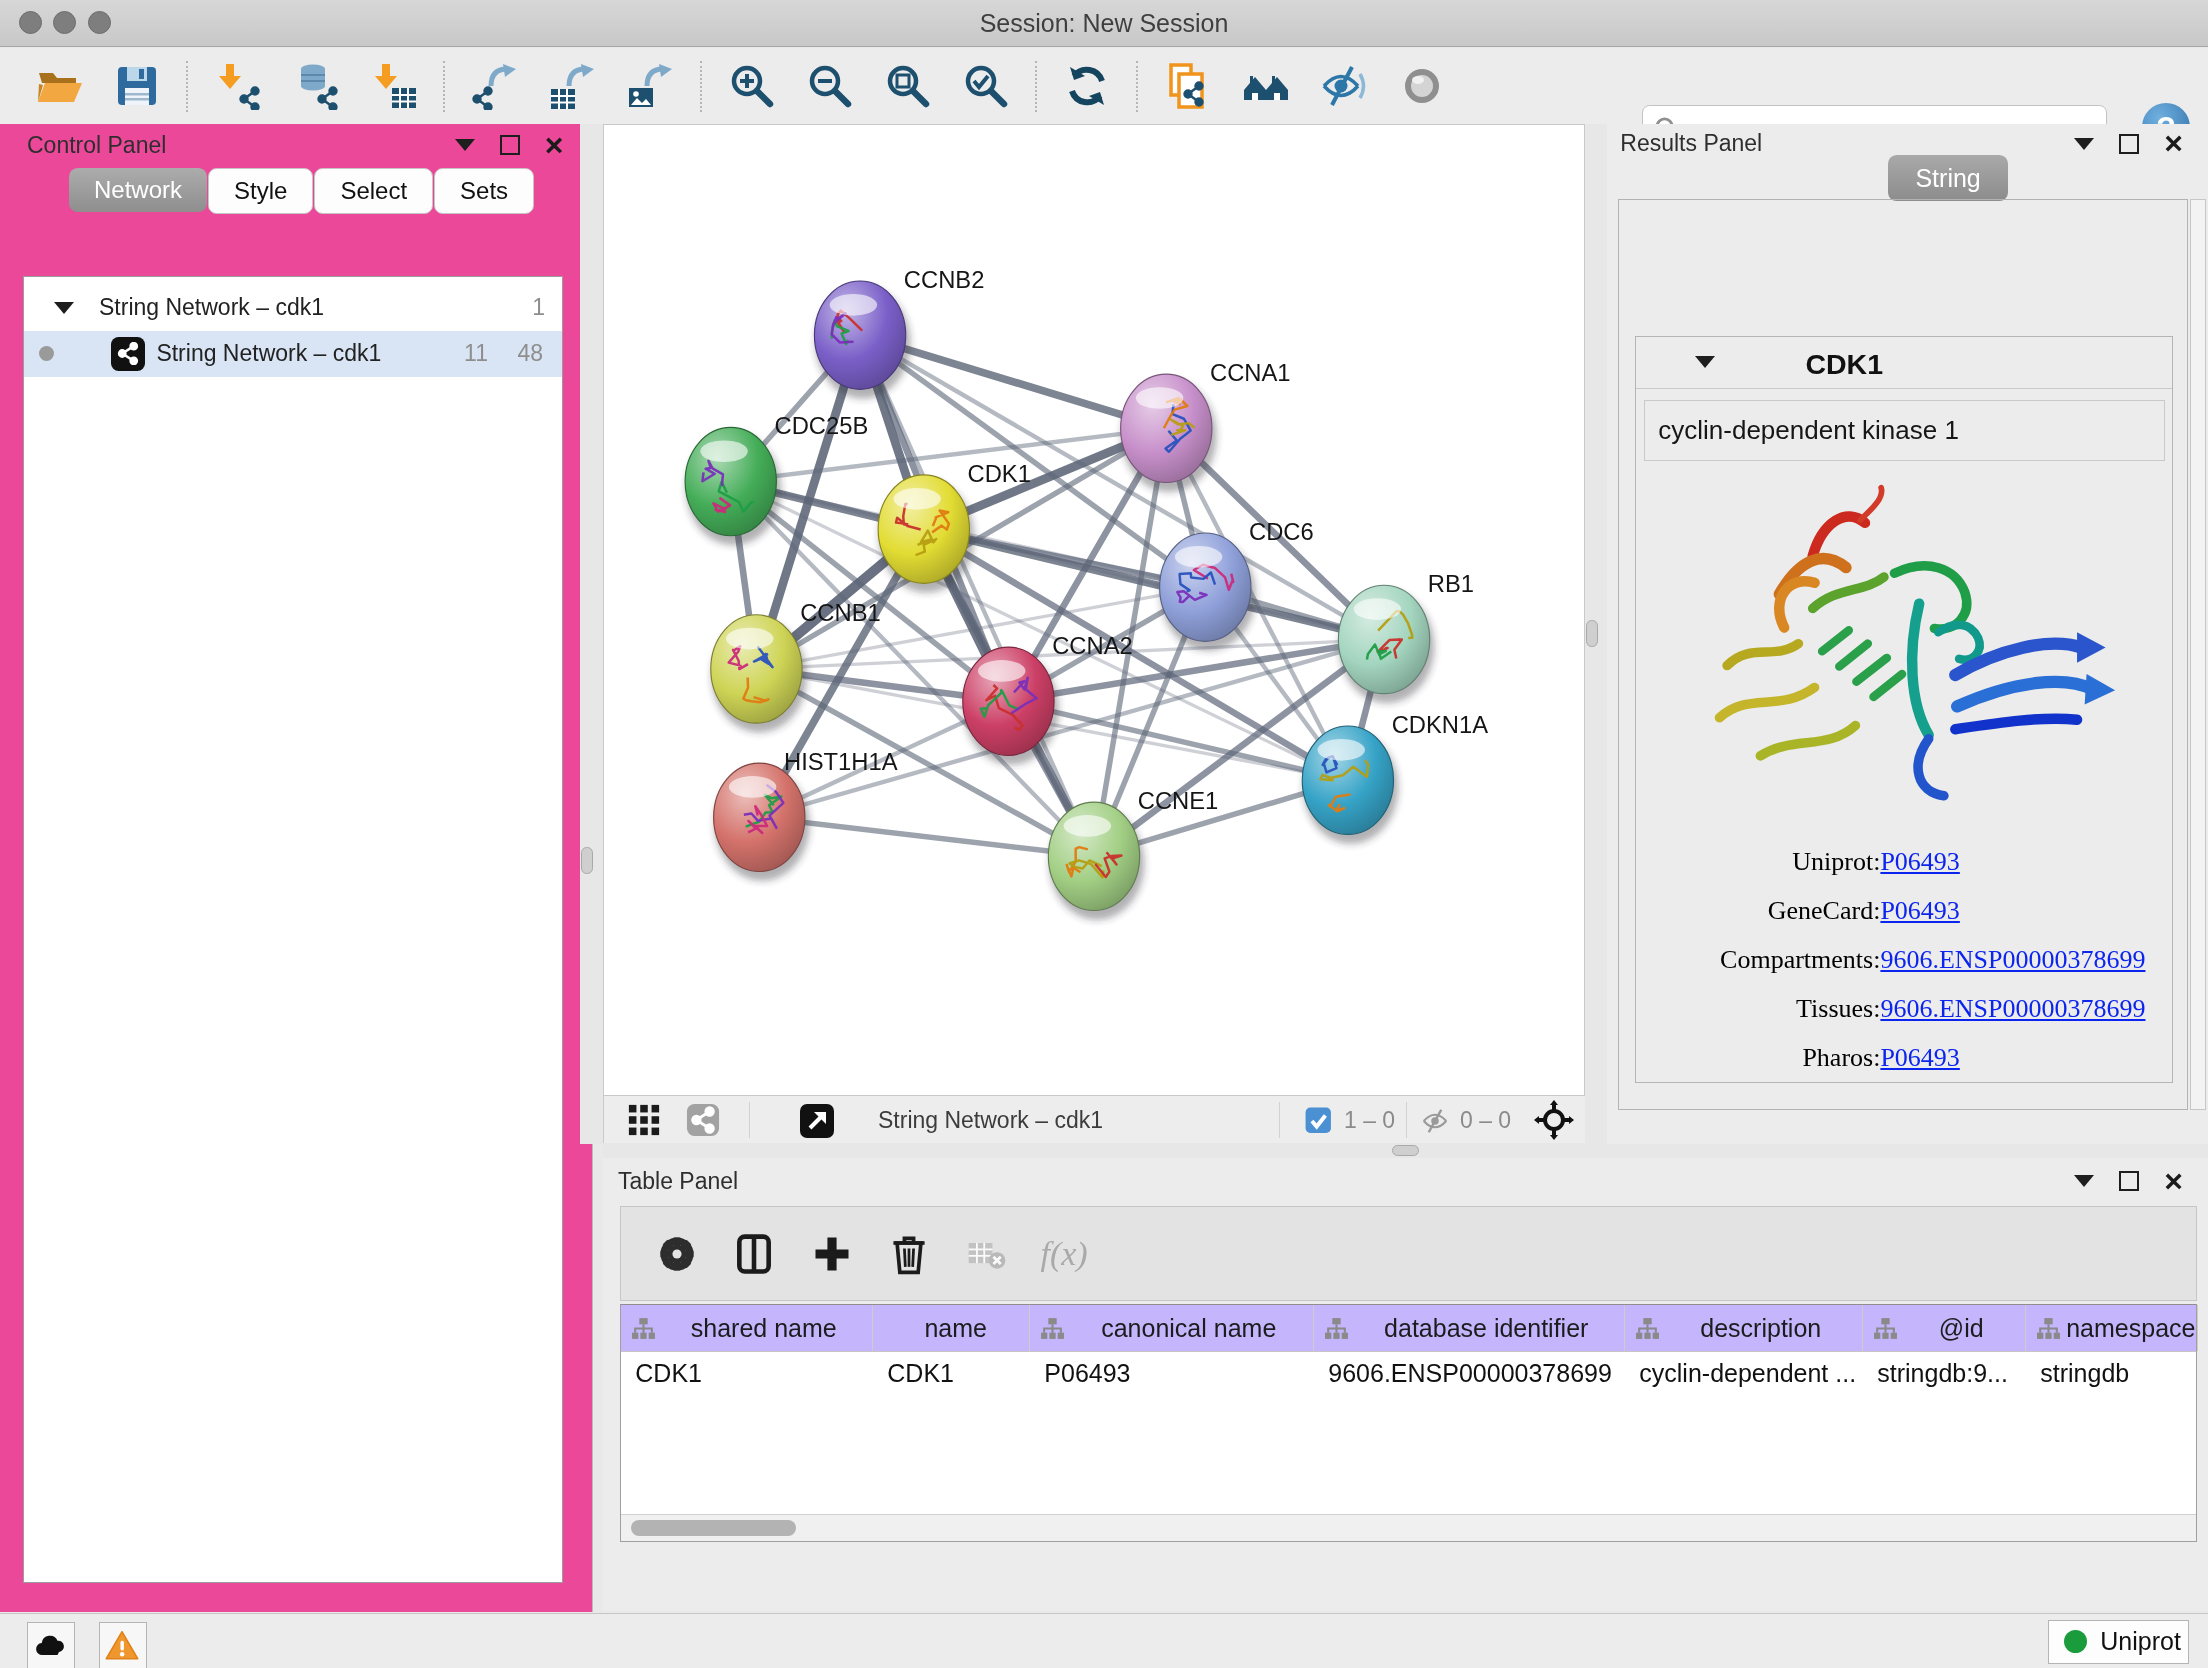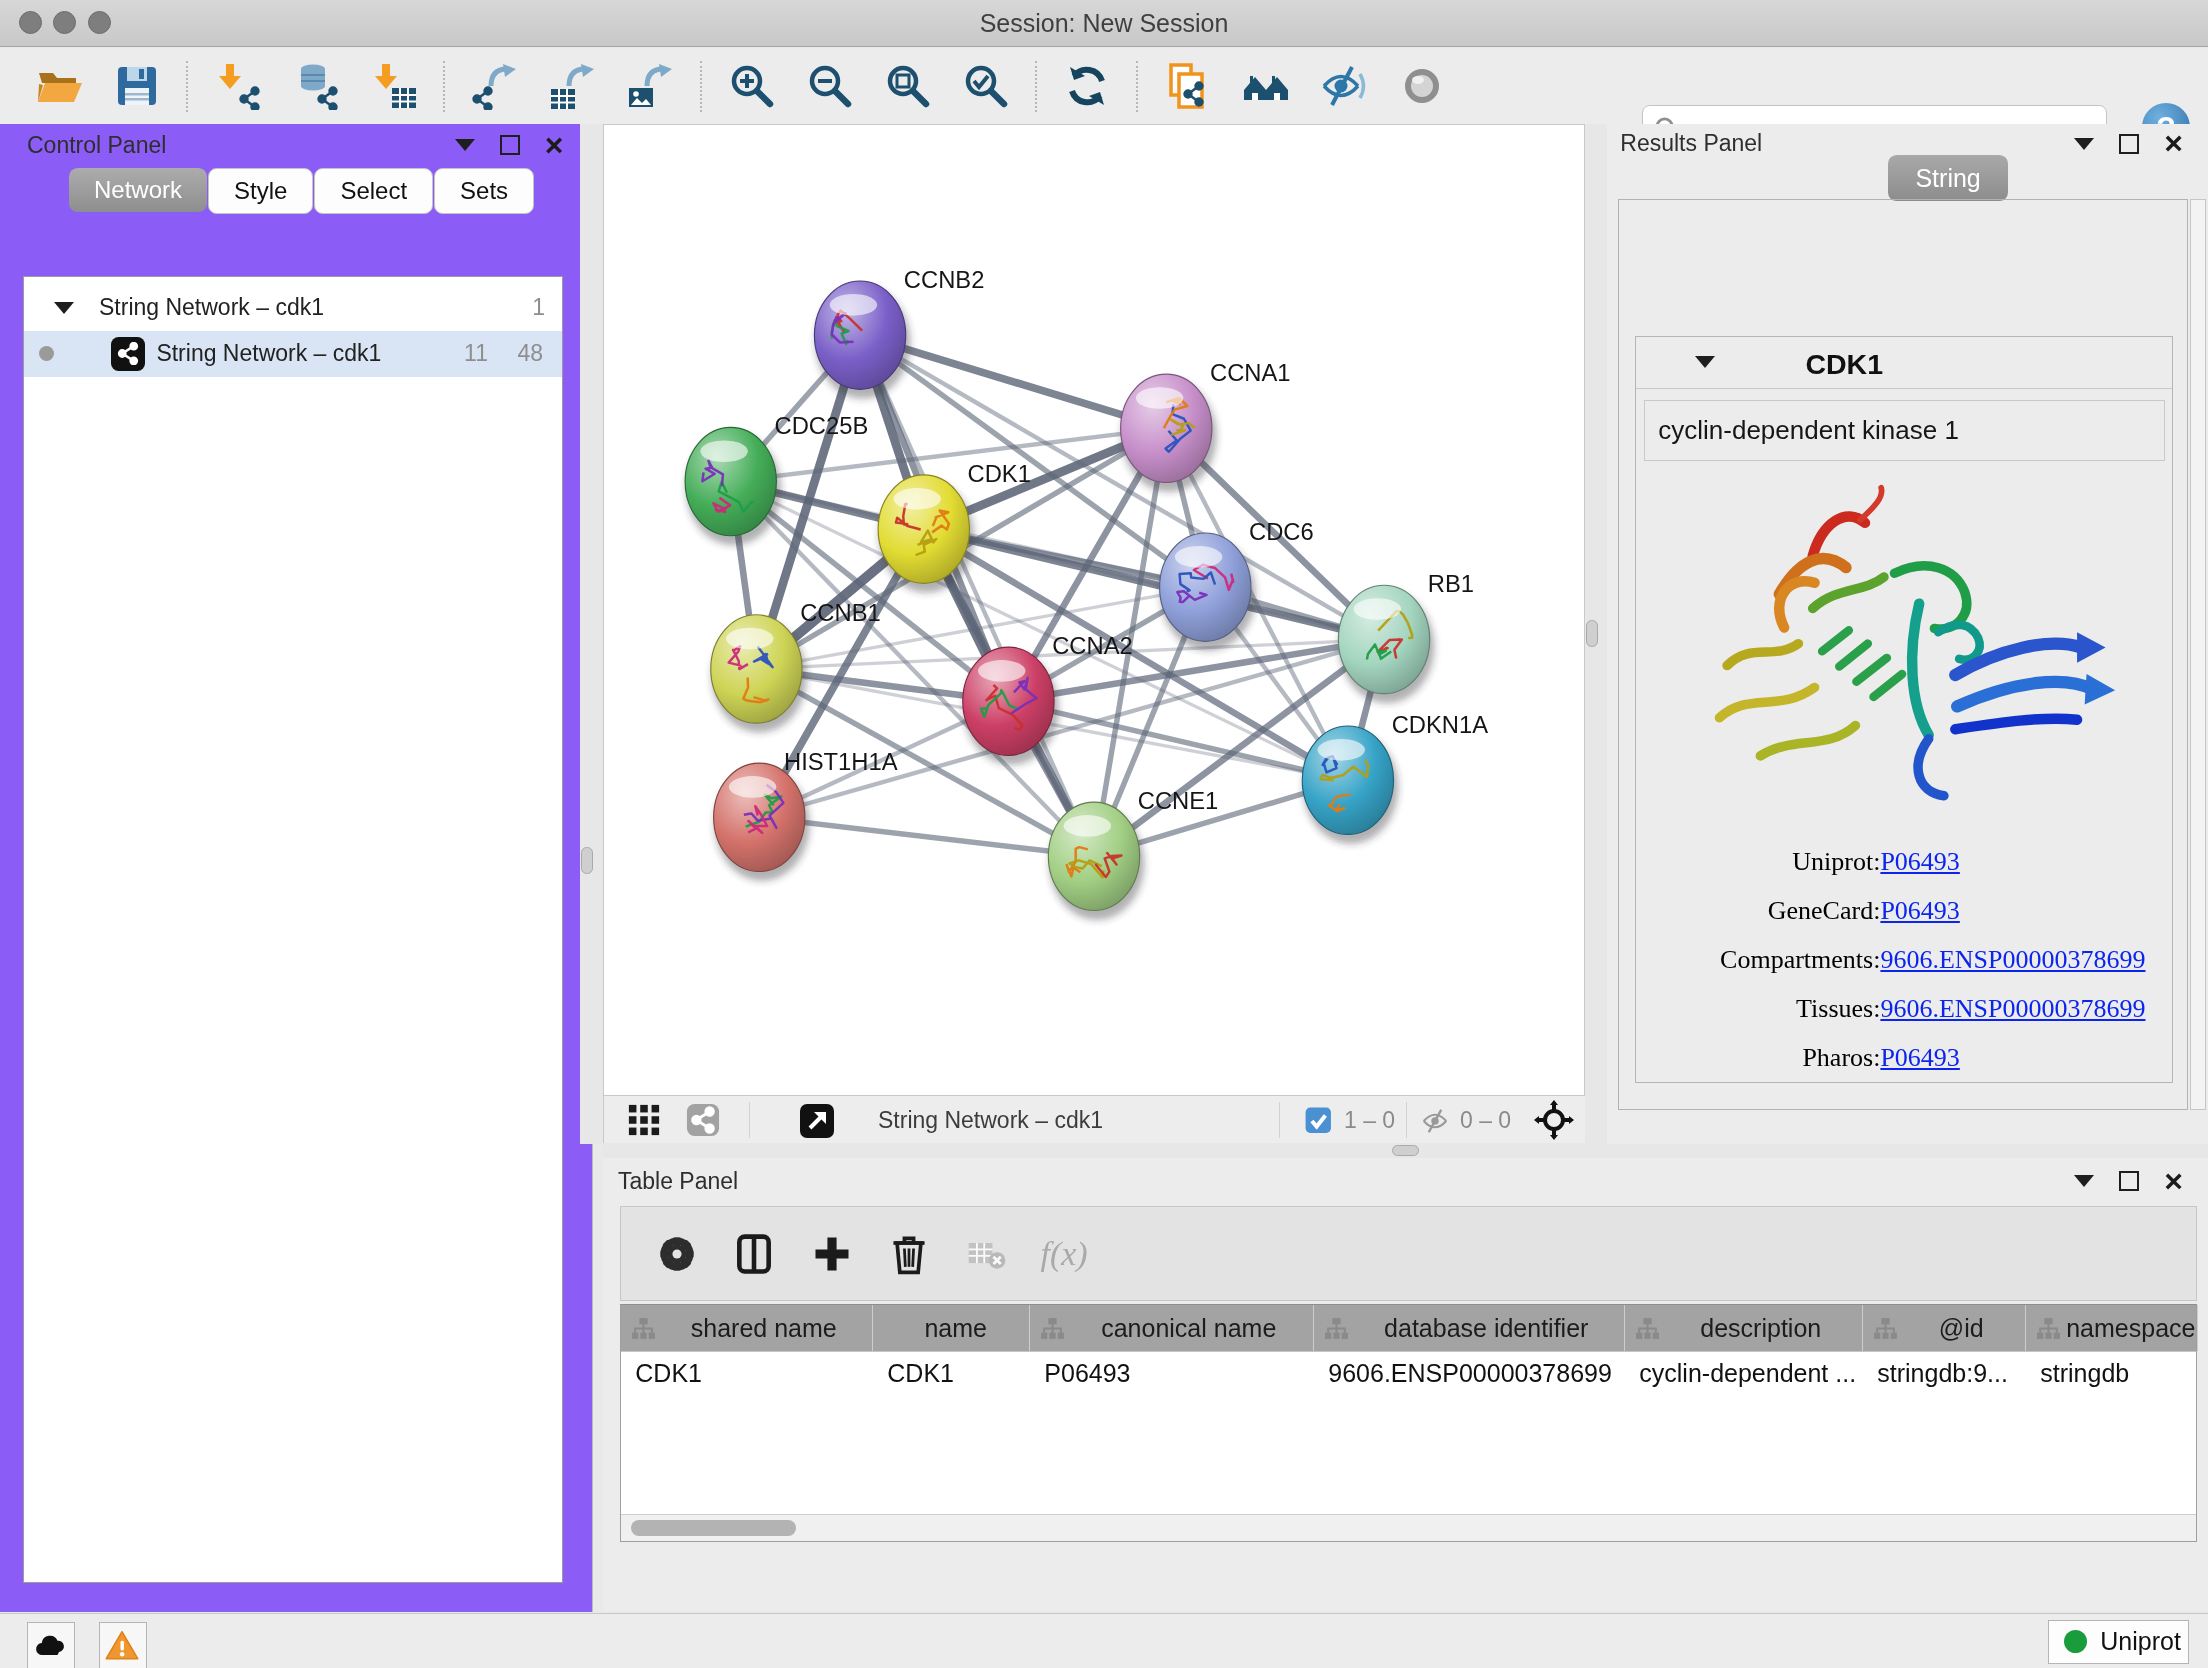--- a/index.html
+++ b/index.html
@@ -27,21 +27,21 @@
   #help-btn{left:2142px;top:55px;width:48px;height:48px;border-radius:50%;
     background:radial-gradient(circle at 35% 30%,#6fb0e0,#2f6ea6);color:#fff;font-size:32px;font-weight:bold;
     text-align:center;line-height:48px;border:none;}
   
   .panel-title{font-size:23px;color:#2e2e2e;}
   .ph-icons{position:absolute;display:flex;align-items:center;gap:25px;}
   .tri-down{width:0;height:0;border-left:10.5px solid transparent;border-right:10.5px solid transparent;border-top:12.4px solid #1e1e1e;}
   .float-ico{width:16px;height:16px;border:2.9px solid #1e1e1e;}
   .close-ico{font-size:32px;font-weight:bold;color:#1b1b1b;line-height:19px;}
   
-  #control-panel{left:0;top:124px;width:592px;height:1488px;background:#8b5cf6;border-right:1.9px solid #bcbcbc;}
+  #control-panel{left:0;top:124px;width:592px;height:1488px;background:#ec4899;border-right:1.9px solid #bcbcbc;}
   #cp-tabs{position:absolute;left:68px;top:44px;display:flex;text-align:right;}
   .ctab{height:44px;line-height:44px;padding:0 25px;font-size:24px;background:#fdfdfd;border:1px solid #c5c5c5;border-radius:8.6px;color:#111;margin-left:1px;}
   .ctab.sel{background:linear-gradient(#acacac,#8e8e8e);color:#fff;border:none;}
   #cp-status{position:absolute;left:0;top:232px;width:592px;height:46px;}
   #cp-status .chev{position:absolute;top:7.6px;width:28.5px;height:28.5px;}
   #cp-status-label{position:absolute;left:0;width:592px;text-align:center;top:9.5px;font-size:23px;color:#1d1d1d;}
   #cp-gear{position:absolute;right:28.5px;top:3.8px;width:36px;height:36px;}
   #net-tree{left:23px;top:152px;width:538px;height:1305px;background:#fff;border:1.9px solid #9c9c9c;}
   .trow{position:relative;height:46px;font-size:23px;display:flex;align-items:center;}
   .trow .cnt{position:absolute;color:#8e8e8e;}
@@ -80,21 +80,21 @@
   .cllabel{width:195px;color:#000;text-align:right;}
   .cllink{color:#0b24ee;text-decoration:underline;}
   #rp-scroll{position:absolute;right:1.9px;top:75px;width:16px;height:911px;background:#f3f3f3;border:1px solid #c6c6c6;box-sizing:border-box;}
   
   #table-panel{left:603px;top:1158px;width:1605px;height:453px;background:#ececec;}
   #tp-toolbar{position:absolute;left:17px;top:48px;width:1577px;height:95px;background:#e3e3e3;border:1.9px solid #c6c6c6;box-sizing:border-box;display:flex;align-items:center;gap:28.5px;padding-left:32px;}
   .tpbtn{width:49px;height:49px;background:none;border:none;padding:1.9px;}
   .tpbtn svg{width:44px;height:44px;display:block;}
   #fx-label{font-family:"Liberation Serif",serif;font-style:italic;font-size:34px;color:#a9a9a9;}
   #tp-table{position:absolute;left:17px;top:146px;width:1577px;height:238px;background:#fff;border:1px solid #9f9f9f;border-top:1.9px solid #8f8f8f;box-sizing:border-box;}
-  #tp-header{display:flex;height:46px;background:#a3a3a3;border-bottom:1px solid #c6c6c6;}
+  #tp-header{display:flex;height:46px;background:#c4b5fd;border-bottom:1px solid #c6c6c6;}
   .th{display:flex;align-items:center;border-right:1px solid #cdcdcd;box-sizing:border-box;padding-left:9.5px;overflow:hidden;white-space:nowrap;}
   .th svg{width:25px;height:25px;flex:0 0 auto;}
   .th span{flex:1;text-align:center;font-size:25px;color:#1c1c1c;padding:0 5.7px;}
   #tp-row{display:flex;height:42px;align-items:center;}
   .td{box-sizing:border-box;padding-left:14.3px;font-size:25px;color:#111;overflow:hidden;white-space:nowrap;flex:0 0 auto;}
   #tp-hscroll{position:absolute;left:0;bottom:0;width:100%;height:27px;background:#f0f0f0;border-top:1px solid #d0d0d0;box-sizing:border-box;}
   #tp-thumb{position:absolute;left:9.5px;top:4.8px;width:165px;height:16px;border-radius:8.6px;background:#b3b3b3;}
   #tp-tabs{position:absolute;left:522px;top:399px;display:flex;box-shadow:0 1px 2.9px rgba(0,0,0,.2);border-radius:8.6px;}
   .btab{height:46px;line-height:46px;padding:0 27px;font-size:25px;background:#fff;border-right:1px solid #d2d2d2;color:#111;}
   .btab:first-child{border-radius:8.6px 0 0 8.6px;}

